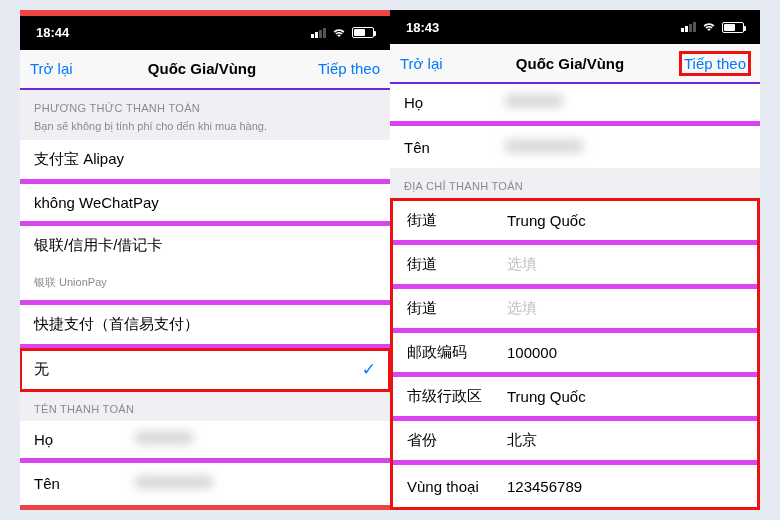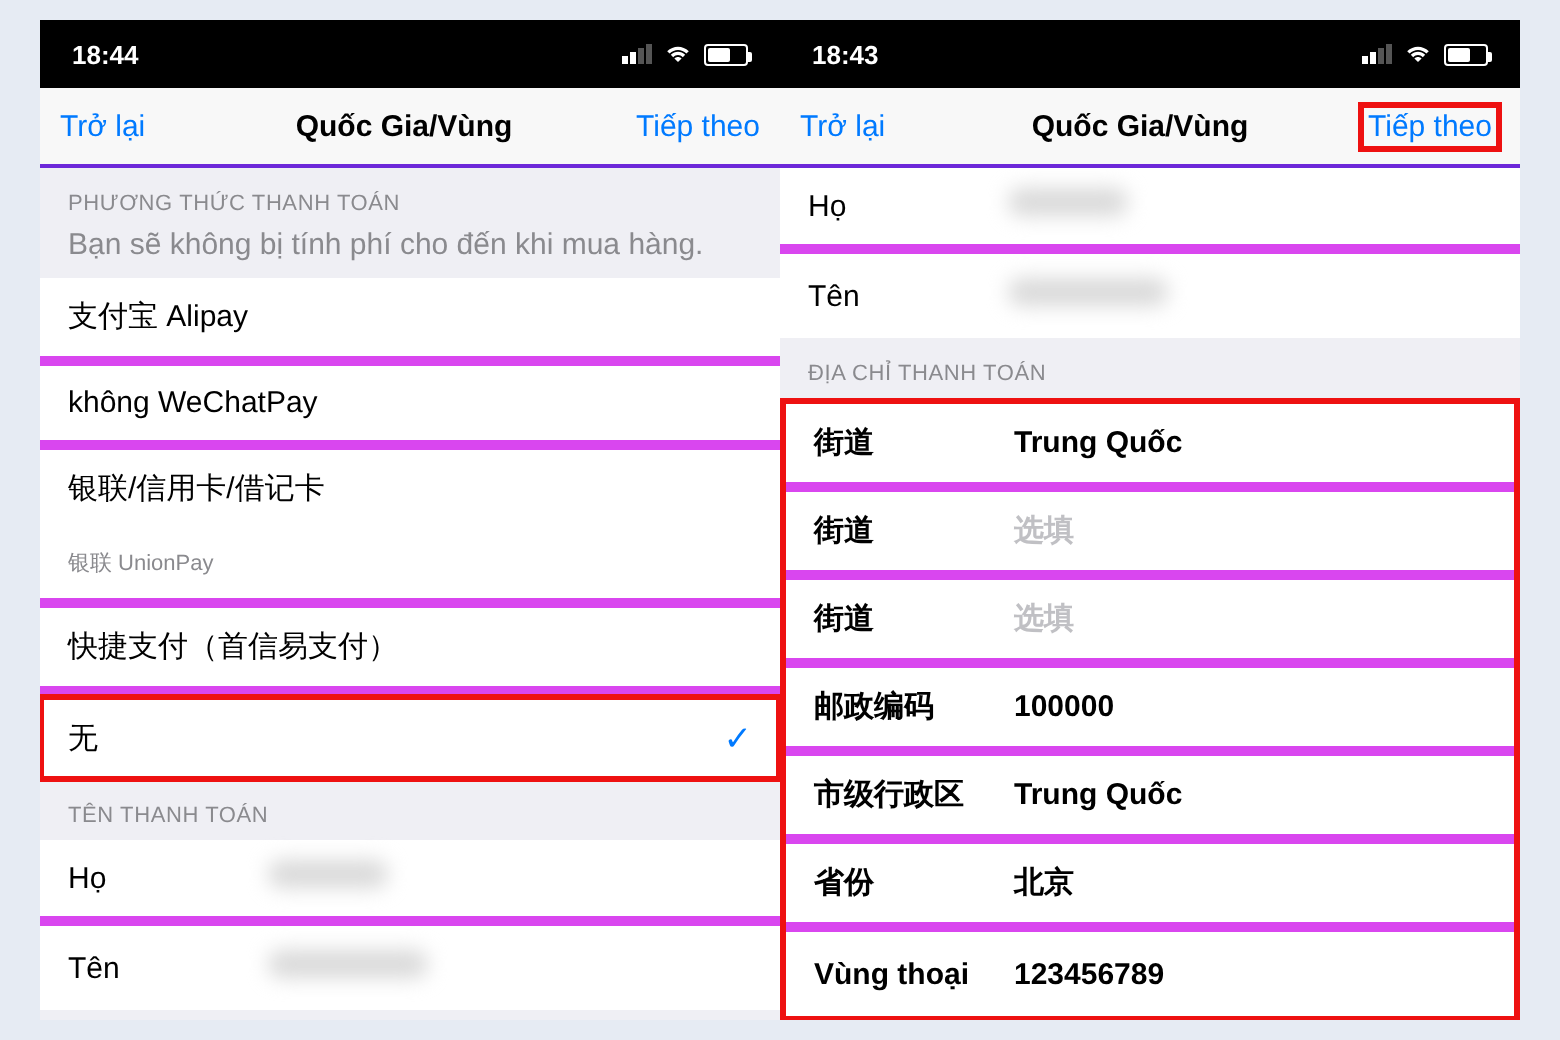--- a/index.html
+++ b/index.html
@@ -1,18 +1,18 @@
 <!DOCTYPE html>
 <html><head>
 <meta charset="utf-8">
 <style>
   * { box-sizing: border-box; margin: 0; padding: 0; }
   html, body { width: 780px; height: 520px; font-family: -apple-system, "Helvetica Neue", Arial, sans-serif; }
   body { background: #e6ebf3; display: flex; align-items: center; justify-content: center; }
-  .frame { width: 740px; height: 500px; background: #d946ef; display: flex; gap: 0; }
+  .frame { width: 740px; height: 500px; background: #ef4444; display: flex; gap: 0; align-items: center; }
   .phone { flex: 1; background: #efeff4; display: flex; flex-direction: column; overflow: hidden; }
   
   .statusbar { height: 34px; background: #000; color: #fff; display: flex; align-items: center; padding: 0 16px; font-size: 13px; font-weight: 600; }
   .statusbar .time { flex: 0 0 auto; }
   .statusbar .spacer { flex: 1; }
   .statusbar .ind { display: flex; align-items: center; gap: 6px; }
   .signal { display:inline-flex; align-items:flex-end; gap:1px; height:10px;}
   .signal i { width:3px; background:#fff; display:block;}
   .signal i.off{ background:#555;}
   .signal i:nth-child(1){height:4px}.signal i:nth-child(2){height:6px}.signal i:nth-child(3){height:8px}.signal i:nth-child(4){height:10px}
@@ -21,34 +21,34 @@
   .batt{width:22px;height:11px;border:1px solid #fff;border-radius:2px;position:relative}
   .batt::after{content:"";position:absolute;right:-3px;top:3px;width:2px;height:5px;background:#fff;border-radius:0 1px 1px 0}
   .batt i{position:absolute;left:1px;top:1px;bottom:1px;width:55%;background:#fff;border-radius:1px}
   
   .navbar { height: 40px; background:#f8f8f8; border-bottom:2px solid #6d28d9; display:flex; align-items:center; padding:0 10px; font-size:15px;}
   .navbar .back{ color:#007aff; cursor:pointer; flex:0 0 auto; min-width:60px;}
   .navbar .title{ flex:1; text-align:center; font-weight:600; color:#000;}
   .navbar .next{ color:#007aff; cursor:pointer; flex:0 0 auto; min-width:66px; text-align:right;}
   
   .sect-head{ padding: 12px 14px 6px; font-size:11px; color:#8a8a8e; text-transform:uppercase; letter-spacing:0.3px;}
-  .sect-sub{ padding:0 14px 8px; font-size:15px; color:#8a8a8e;}
+  .sect-sub{ padding:0 14px 8px; font-size:11px; color:#8a8a8e;}
   .list{ background:#fff;}
   .row{ min-height:42px; padding:10px 14px; border-bottom:5px solid #d946ef; display:flex; align-items:center; font-size:15px; color:#000;}
   .row:last-child{border-bottom:none;}
   .row .label{ flex:0 0 100px; color:#000;}
   .row .value{ flex:1; color:#000;}
   .row .value.placeholder{ color:#c0c0c4;}
   .row .sub{ display:block; font-size:11px; color:#8a8a8e; margin-top:20px;}
   .row.multi{ display:block;}
   .check{ color:#007aff; font-size:17px; margin-left:auto;}
   .blur{ filter: blur(5px); color:#b8b8b8 !important; background:#d9d9d9; border-radius:10px; height:14px; width:60px; display:inline-block;}
   
   .hl{ outline:3px solid #e11; outline-offset:-2px;}
-  .hl-wrap{ border:3px solid #e11;font-weight:bold;}
+  .hl-wrap{ border:3px solid #e11;}
   
   .scroll{ flex:1; overflow:hidden;}
 </style>
 </head>
 <body>
 
 <div class="frame">
 
   <div class="phone">
     <div class="statusbar">

